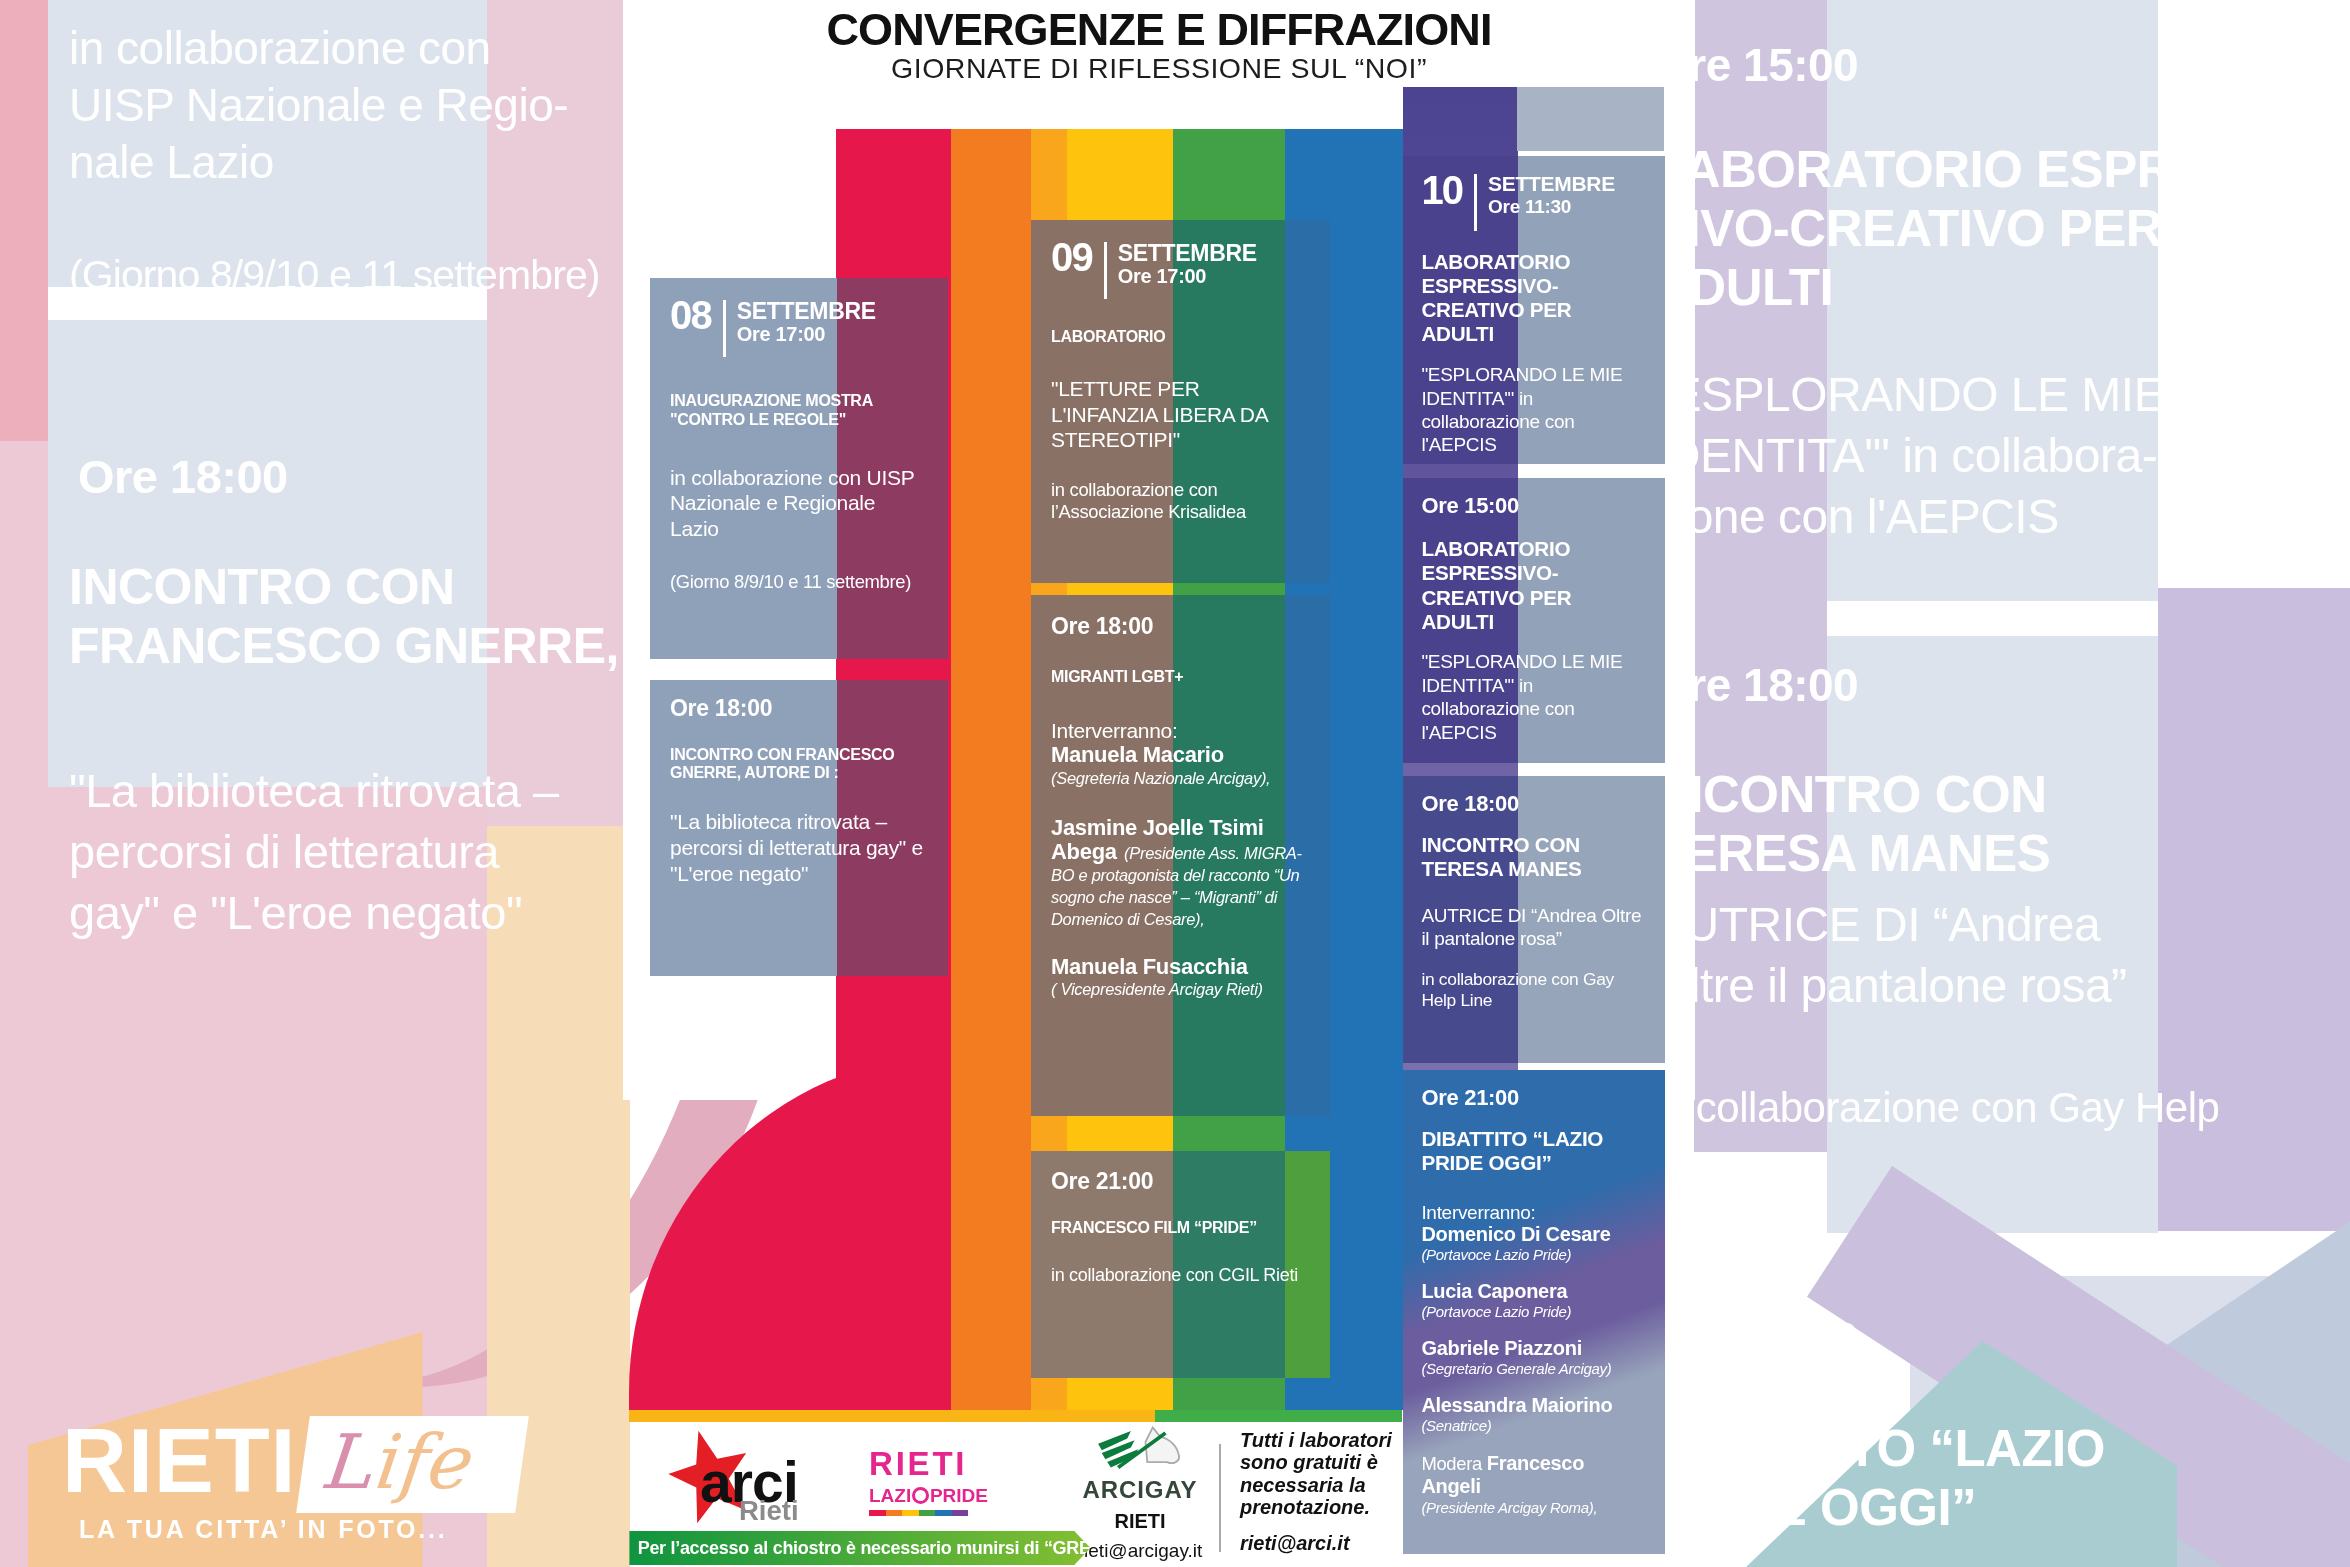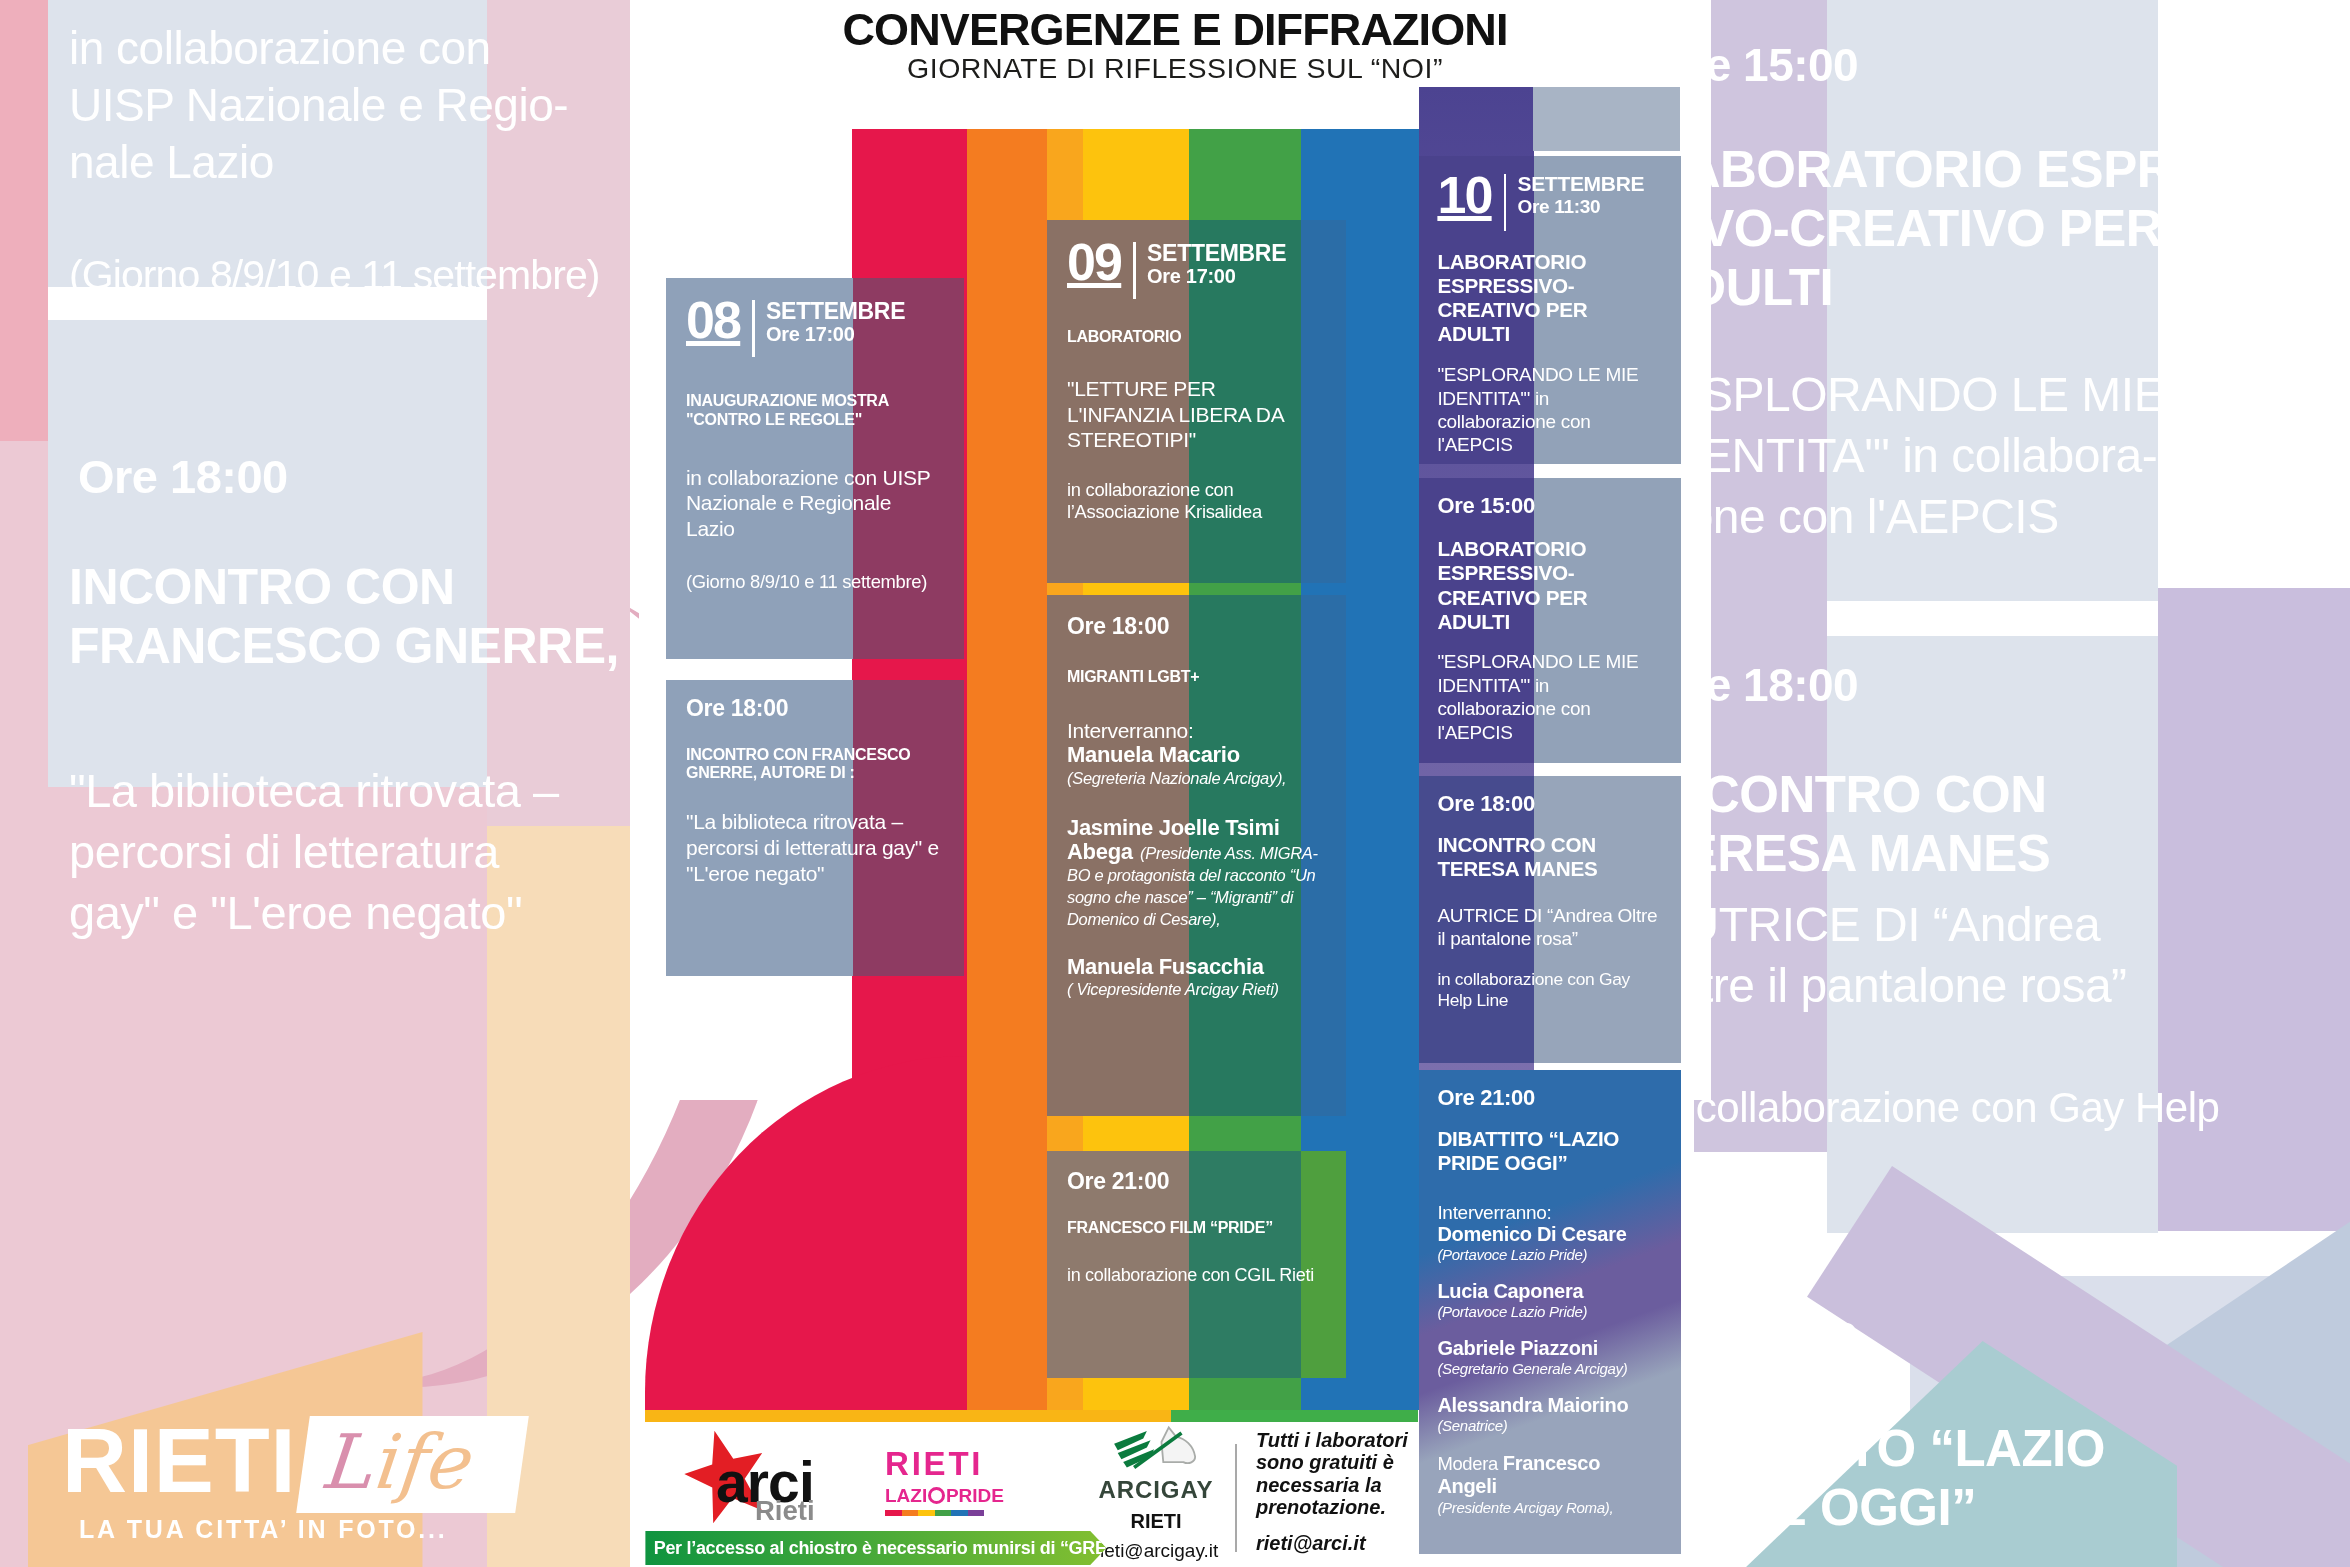--- a/index.html
+++ b/index.html
@@ -5,31 +5,31 @@
   html,body{margin:0;padding:0;background:#fff;}
   #page{position:relative;width:2351px;height:1568px;background:#fff;overflow:hidden;
         font-family:"Liberation Sans",sans-serif;}
   .abs{position:absolute;}
   
   .bgshape{position:absolute;}
   .bgt{position:absolute;color:#fff;line-height:1.24;letter-spacing:-0.5px;}
   .bgt .ln{white-space:nowrap;}
   .bgt.bold{font-weight:800;}
   
-  #poster{position:absolute;left:623px;top:0;width:1072px;height:1100px;background:#fff;margin-left:16px;}
+  #poster{position:absolute;left:623px;top:0;width:1072px;height:1100px;background:#fff;}
   #poster .stripe{position:absolute;top:129px;height:1281px;}
   .card{position:absolute;color:#fff;padding:18.4px 20px;box-sizing:border-box;letter-spacing:-0.3px;}
   .g08{background:linear-gradient(90deg,#8fa1b9 0%,#8fa1b9 62.6%,#8e3b62 62.6%,#8e3b62 100%);}
   .g09{background:linear-gradient(90deg,#8a7165 0%,#8a7165 47.5%,#27795f 47.5%,#27795f 85%,#2b6da7 85%,#2b6da7 100%);}
   .g09c{background:linear-gradient(90deg,#8e7a6d 0%,#8e7a6d 47.5%,#2e7c63 47.5%,#2e7c63 85%,#4f9f3e 85%,#4f9f3e 100%);}
   .g10{background:linear-gradient(90deg,#4a428c 0%,#4a428c 44%,#92a2b8 44%,#92a2b8 100%);}
   .g10c{background:linear-gradient(90deg,#474b8e 0%,#474b8e 44%,#97a5ba 44%,#97a5ba 100%);}
   .g10d{background:linear-gradient(160deg,#2e6cab 0%,#2e6cab 32%,#6b5d9e 46%,#6b5d9e 56%,#98a4bb 68%,#98a4bb 100%);}
   .dayhdr{display:flex;align-items:flex-start;}
-  .daynum{font-size:52px;font-weight:800;line-height:.95;letter-spacing:-1.8px;text-decoration:underline;}
+  .daynum{font-size:40px;font-weight:800;line-height:.95;letter-spacing:-1.8px;}
   .dayline{width:2.8px;background:#fff;height:57px;margin:3.7px 11px 0 12px;}
   .daymeta{padding-top:2.8px;}
   .mon{font-size:23px;font-weight:800;line-height:1.05;}
   .tim{font-size:20px;font-weight:800;}
   .etime{font-size:23px;font-weight:800;}
   .ctitle{font-size:16px;font-weight:800;line-height:1.17;}
   .ctitle.sm{font-size:20.7px;}
   .cbody{font-size:21px;line-height:1.23;}
   .cbody.sm{font-size:19px;}
   .cnote{font-size:18.4px;line-height:1.2;}

